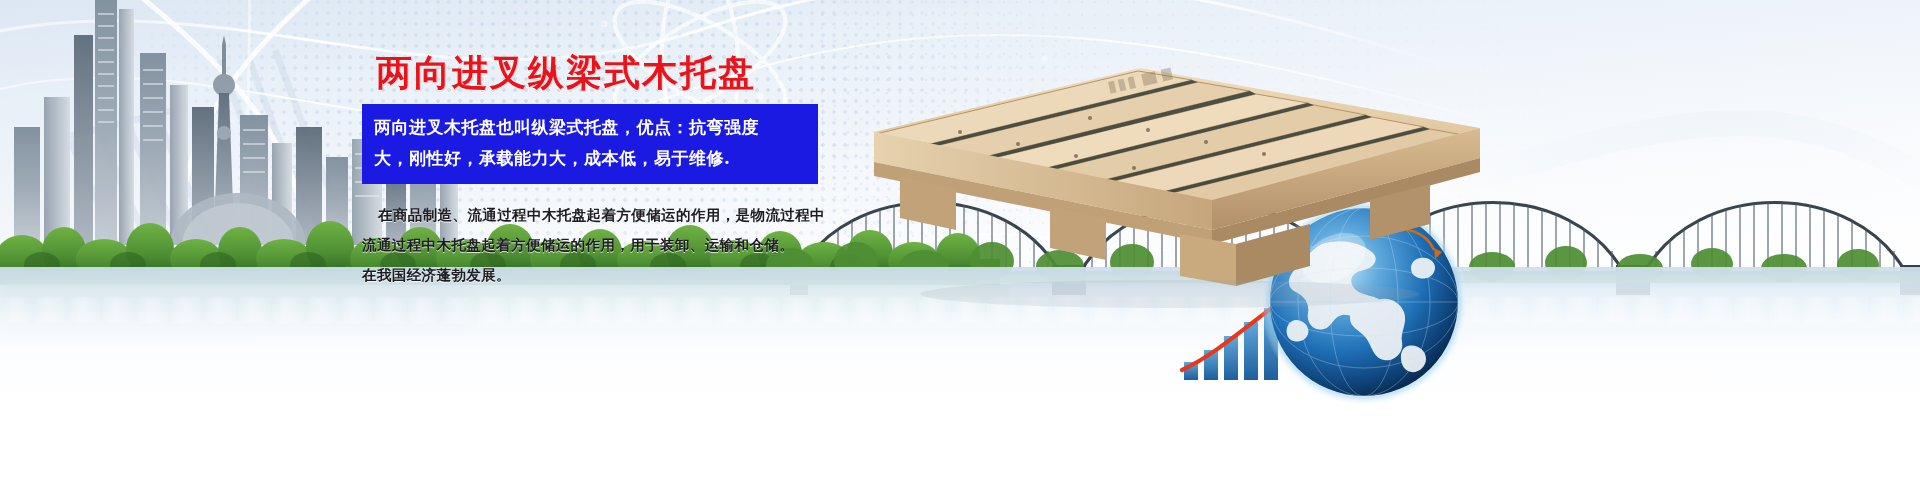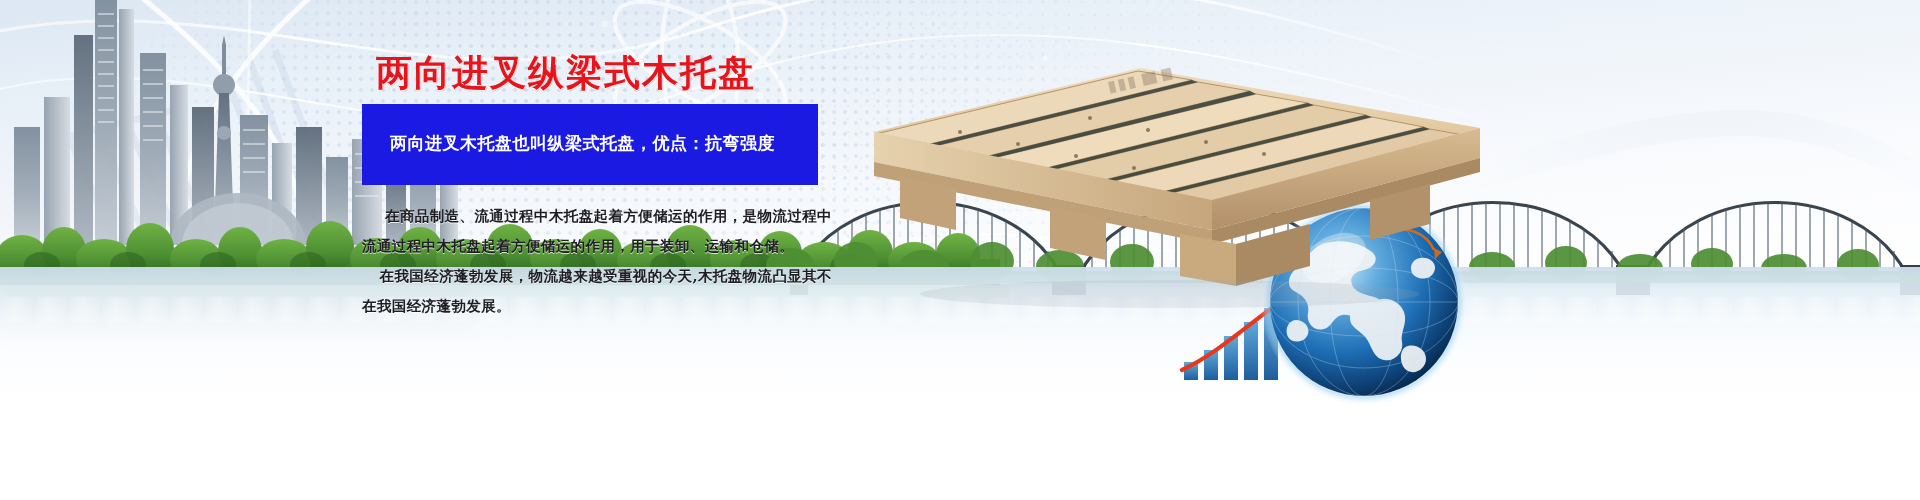--- a/index.html
+++ b/index.html
@@ -105,30 +105,30 @@
     text-shadow:0 1px 0 rgba(255,255,255,.9), 1px 1px 1px rgba(255,120,120,.35);
     white-space:nowrap;
   }
   .bluebox{
     margin-top:8px;width:456px;box-sizing:border-box;
     background:#1a1ae3;color:#ffffff;
     padding:8px 12px 10px 12px;
     font-family:"DejaVu Serif","Liberation Serif",serif;
     font-weight:700;font-size:17px;line-height:31px;letter-spacing:.5px;
   }
-  .bluebox p{margin:16px;white-space:nowrap;}
+  .bluebox p{margin:0;white-space:nowrap;}
   .bodytext{
     margin-top:16px;width:470px;
     color:#1d1d23;
     font-family:"DejaVu Serif","Liberation Serif",serif;
     font-weight:600;font-size:14.5px;line-height:30px;letter-spacing:.4px;
     text-shadow:0 1px 0 rgba(255,255,255,.75);
   }
   .bodytext p{margin:0;white-space:nowrap;}
-  .bodytext p.indent{text-indent:16px;text-align:right;}
+  .bodytext p.indent{text-indent:16px;}
 </style>
 </head>
 <body>
 
 <div id="banner">
 
   <div class="bg-layer">
 
     <div class="dotfield"></div>
     <div class="dotfield2"></div>
@@ -497,24 +497,24 @@
     </svg>
 
   </div>
 
   <div class="textcol">
 
     <h1 class="title">两向进叉纵梁式木托盘</h1>
 
     <div class="bluebox">
       <p>两向进叉木托盘也叫纵梁式托盘，优点：抗弯强度</p>
+      <p>大，刚性好，承载能力大，成本低，易于维修.</p>
     </div>
 
     <div class="bodytext">
       <p class="indent">在商品制造、流通过程中木托盘起着方便储运的作用，是物流过程中</p>
       <p>流通过程中木托盘起着方便储运的作用，用于装卸、运输和仓储。</p>
-      <p class="indent">在我国经济蓬勃发展，物流越来越受重视的今天,木托盘物流凸显其不</p>
       <p>在我国经济蓬勃发展。</p>
     </div>
 
   </div>
 
 </div>
 
 </body></html>

